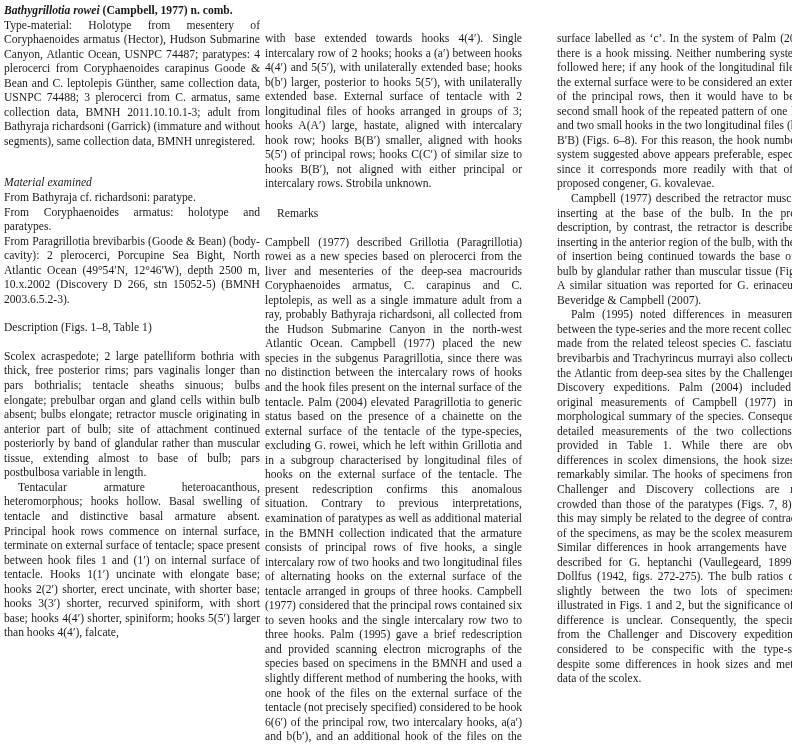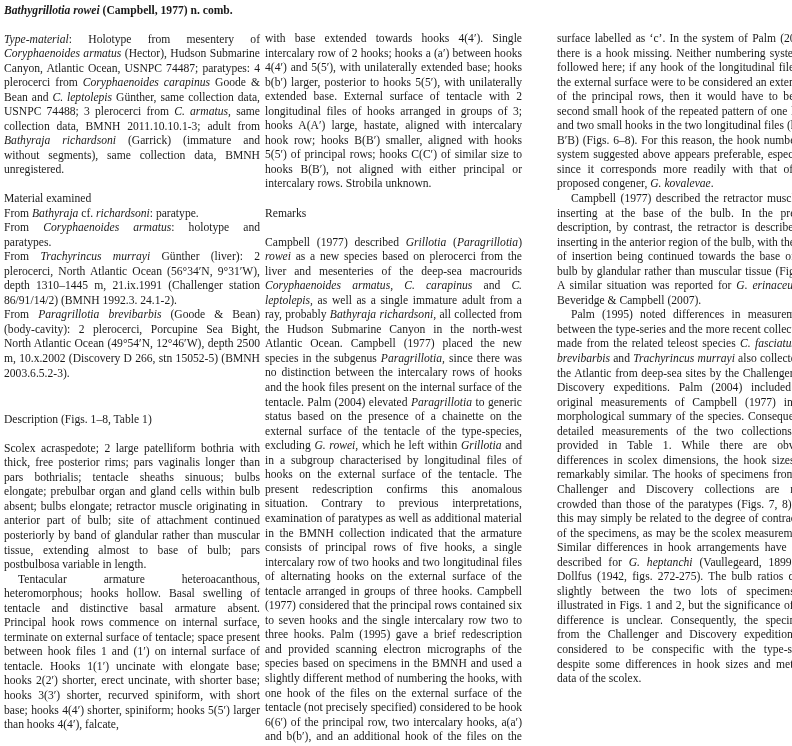--- a/index.html
+++ b/index.html
@@ -6,49 +6,48 @@
   body {
     width: 792px; height: 746px; overflow: hidden; position: relative;
     font-family: "Liberation Serif", "DejaVu Serif", serif;
     color: #1a1a1a; font-size: 11.6px; line-height: 14.55px;
   }
   .col { position: absolute; top: 0; text-align: justify; hyphens: none; }
   .col1 { left: 4px; width: 256px; top: 4px; }
   .col2 { left: 265px; width: 257px; top: 32px; }
   .col3 { left: 557px; width: 257px; top: 32px; }
   p { margin: 0; }
-  .title { font-weight: bold; margin-bottom: 14px; }
+  .title { font-weight: bold; }
   .title .it { font-style: italic; }
-  .it { font-style: italic; }
-  .heading-it { margin-top: 14px; }
-  .heading { margin-top: 32px; margin-bottom: 14px; }
+  .it { }
+  .heading-it { font-style: italic; margin-top: 27px; }
+  .heading { margin-top: 14px; margin-bottom: 14px; }
   .indent { text-indent: 14px; }
 </style>
 </head>
 <body>
 
 <div class="col col1">
   <p class="title"><span class="it">Bathygrillotia rowei</span><span> (Campbell, 1977) n. comb.</span></p>
 
   <p><span class="it">Type-material</span><span><span>: Holotype from mesentery of </span><span class="it">Coryphaenoides armatus</span><span> (Hector), Hudson Submarine Canyon, Atlantic Ocean, USNPC 74487; paratypes: 4 plerocerci from </span><span class="it">Coryphaenoides carapinus</span><span> Goode &amp; Bean and </span><span class="it">C. leptolepis</span><span> Günther, same collection data, USNPC 74488; 3 plerocerci from </span><span class="it">C. armatus</span><span>, same collection data, BMNH 2011.10.10.1-3; adult from </span><span class="it">Bathyraja richardsoni</span><span> (Garrick) (immature and without segments), same collection data, BMNH unregistered.</span></span></p>
 
   <p class="heading-it">Material examined</p>
   <p><span>From </span><span class="it">Bathyraja</span><span> cf. </span><span class="it">richardsoni</span><span>: paratype.</span></p>
   <p><span>From </span><span class="it">Coryphaenoides armatus</span><span>: holotype and paratypes.</span></p>
-  <p><span>From </span><span class="it">Trachyrincus murrayi</span><span> Günther (liver): 2 plerocerci, North Atlantic Ocean (56°34′N, 9°31′W), depth 1310–1445 m, 21.ix.1991 (Challenger station 86/91/14/2) (BMNH 1992.3. 24.1-2).</span></p>
   <p><span>From </span><span class="it">Paragrillotia brevibarbis</span><span> (Goode &amp; Bean) (body-cavity): 2 plerocerci, Porcupine Sea Bight, North Atlantic Ocean (49°54′N, 12°46′W), depth 2500 m, 10.x.2002 (Discovery D 266, stn 15052-5) (BMNH 2003.6.5.2-3).</span></p>
 
   <p class="heading">Description (Figs. 1–8, Table 1)</p>
   <p>Scolex acraspedote; 2 large patelliform bothria with thick, free posterior rims; pars vaginalis longer than pars bothrialis; tentacle sheaths sinuous; bulbs elongate; prebulbar organ and gland cells within bulb absent; bulbs elongate; retractor muscle originating in anterior part of bulb; site of attachment continued posteriorly by band of glandular rather than muscular tissue, extending almost to base of bulb; pars postbulbosa variable in length.</p>
   <p class="indent">Tentacular armature heteroacanthous, heteromorphous; hooks hollow. Basal swelling of tentacle and distinctive basal armature absent. Principal hook rows commence on internal surface, terminate on external surface of tentacle; space present between hook files 1 and (1′) on internal surface of tentacle. Hooks 1(1′) uncinate with elongate base; hooks 2(2′) shorter, erect uncinate, with shorter base; hooks 3(3′) shorter, recurved spiniform, with short base; hooks 4(4′) shorter, spiniform; hooks 5(5′) larger than hooks 4(4′), falcate,</p>
 </div>
 
 <div class="col col2">
   <p>with base extended towards hooks 4(4′). Single intercalary row of 2 hooks; hooks a (a′) between hooks 4(4′) and 5(5′), with unilaterally extended base; hooks b(b′) larger, posterior to hooks 5(5′), with unilaterally extended base. External surface of tentacle with 2 longitudinal files of hooks arranged in groups of 3; hooks A(A′) large, hastate, aligned with intercalary hook row; hooks B(B′) smaller, aligned with hooks 5(5′) of principal rows; hooks C(C′) of similar size to hooks B(B′), not aligned with either principal or intercalary rows. Strobila unknown.</p>
-  <p class="heading" style="margin-top:15px;">Remarks</p>
+  <p class="heading" style="margin-top:15px;margin-left:12px;">Remarks</p>
   <p><span>Campbell (1977) described </span><span class="it">Grillotia</span><span> (</span><span class="it">Paragrillotia</span><span>) </span><span class="it">rowei</span><span> as a new species based on plerocerci from the liver and mesenteries of the deep-sea macrourids </span><span class="it">Coryphaenoides armatus</span><span>, </span><span class="it">C. carapinus</span><span> and </span><span class="it">C. leptolepis,</span><span> as well as a single immature adult from a ray, probably </span><span class="it">Bathyraja richardsoni</span><span>, all collected from the Hudson Submarine Canyon in the north-west Atlantic Ocean. Campbell (1977) placed the new species in the subgenus </span><span class="it">Paragrillotia,</span><span> since there was no distinction between the intercalary rows of hooks and the hook files present on the internal surface of the tentacle. Palm (2004) elevated </span><span class="it">Paragrillotia</span><span> to generic status based on the presence of a chainette on the external surface of the tentacle of the type-species, excluding </span><span class="it">G. rowei</span><span>, which he left within </span><span class="it">Grillotia</span><span> and in a subgroup characterised by longitudinal files of hooks on the external surface of the tentacle. The present redescription confirms this anomalous situation. Contrary to previous interpretations, examination of paratypes as well as additional material in the BMNH collection indicated that the armature consists of principal rows of five hooks, a single intercalary row of two hooks and two longitudinal files of alternating hooks on the external surface of the tentacle arranged in groups of three hooks. Campbell (1977) considered that the principal rows contained six to seven hooks and the single intercalary row two to three hooks. Palm (1995) gave a brief redescription and provided scanning electron micrographs of the species based on specimens in the BMNH and used a slightly different method of numbering the hooks, with one hook of the files on the external surface of the tentacle (not precisely specified) considered to be hook 6(6′) of the principal row, two intercalary hooks, a(a′) and b(b′), and an additional hook of the files on the external</span></p>
 </div>
 
 <div class="col col3">
   <p><span>surface labelled as ‘c’. In the system of Palm (2004), there is a hook missing. Neither numbering system is followed here; if any hook of the longitudinal files on the external surface were to be considered an extension of the principal rows, then it would have to be the second small hook of the repeated pattern of one large and two small hooks in the two longitudinal files (hook B′B) (Figs. 6–8). For this reason, the hook numbering system suggested above appears preferable, especially since it corresponds more readily with that of the proposed congener, </span><span class="it">G. kovalevae</span><span>.</span></p>
   <p class="indent"><span>Campbell (1977) described the retractor muscle as inserting at the base of the bulb. In the present description, by contrast, the retractor is described as inserting in the anterior region of the bulb, with the site of insertion being continued towards the base of the bulb by glandular rather than muscular tissue (Fig. 4). A similar situation was reported for </span><span class="it">G. erinaceus</span><span> by Beveridge &amp; Campbell (2007).</span></p>
   <p class="indent"><span>Palm (1995) noted differences in measurements between the type-series and the more recent collections made from the related teleost species </span><span class="it">C. fasciatus</span><span>, </span><span class="it">C. brevibarbis</span><span> and </span><span class="it">Trachyrincus murrayi</span><span> also collected in the Atlantic from deep-sea sites by the Challenger and Discovery expeditions. Palm (2004) included the original measurements of Campbell (1977) in his morphological summary of the species. Consequently, detailed measurements of the two collections are provided in Table 1. While there are obvious differences in scolex dimensions, the hook sizes are remarkably similar. The hooks of specimens from the Challenger and Discovery collections are more crowded than those of the paratypes (Figs. 7, 8), but this may simply be related to the degree of contraction of the specimens, as may be the scolex measurements. Similar differences in hook arrangements have been described for </span><span class="it">G. heptanchi</span><span> (Vaullegeard, 1899) by Dollfus (1942, figs. 272-275). The bulb ratios differ slightly between the two lots of specimens as illustrated in Figs. 1 and 2, but the significance of this difference is unclear. Consequently, the specimens from the Challenger and Discovery expedition are considered to be conspecific with the type-series despite some differences in hook sizes and metrical data of the scolex.</span></p>
 </div>
 
 </body></html>

